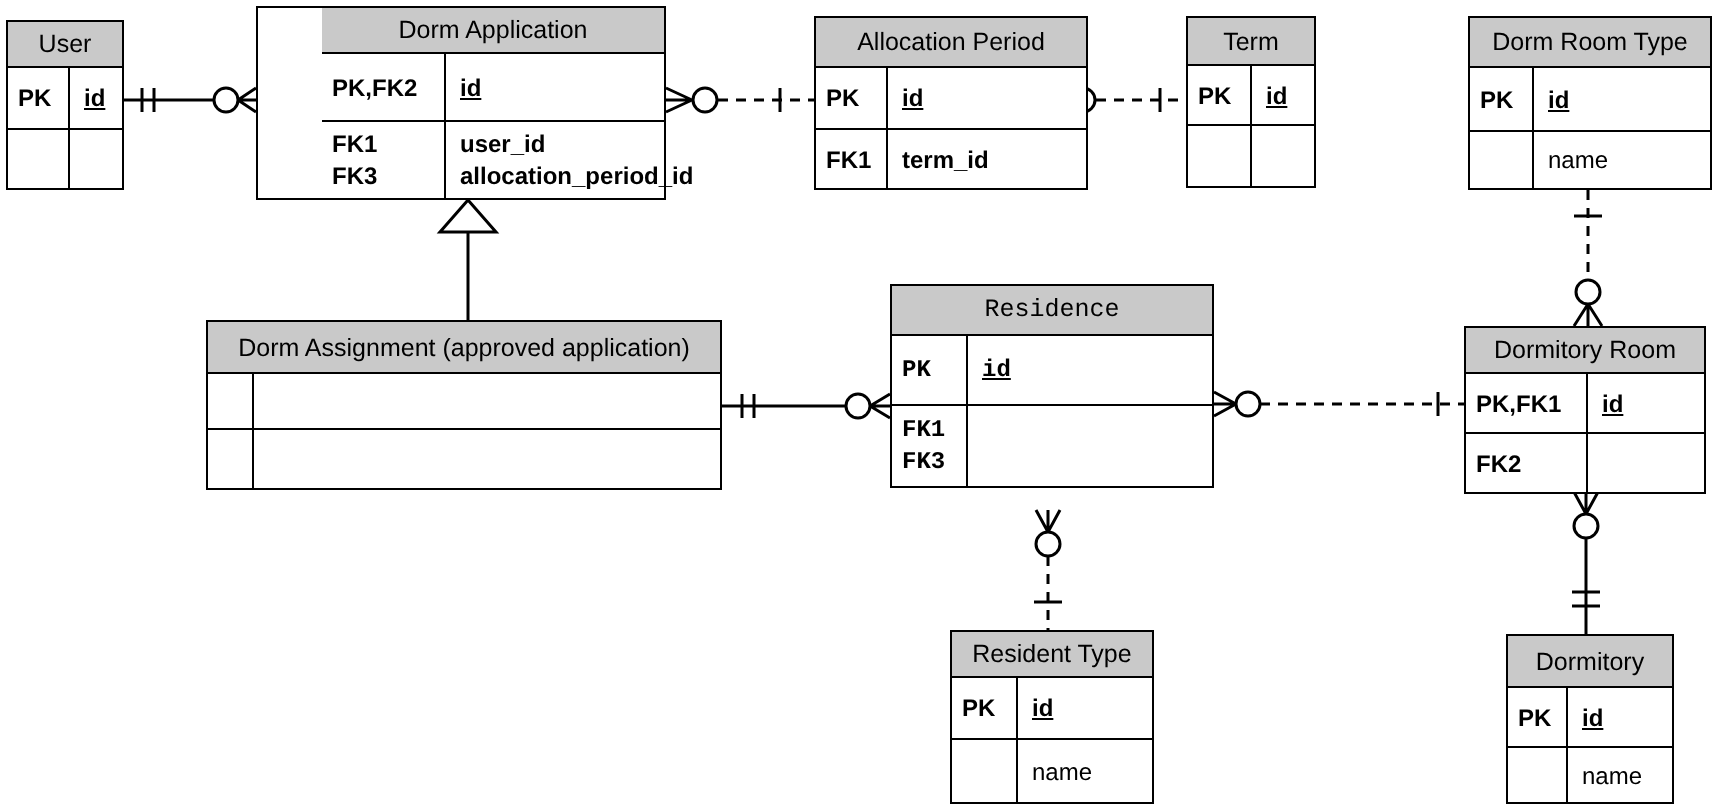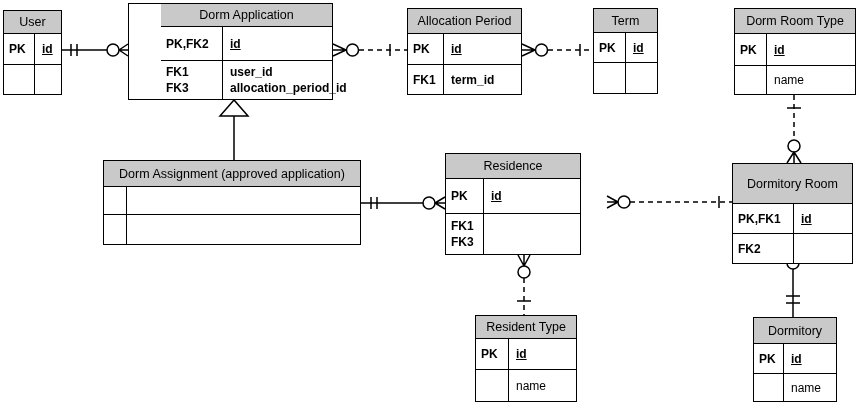--- a/index.html
+++ b/index.html
@@ -125,21 +125,21 @@
       <div class="cell fld b u">id</div>
     </div>
     <div class="row" style="height:39px;">
       <div class="cell key b" style="width:62px;">FK1
 FK3</div>
       <div class="cell fld b">user_id
 allocation_period_id</div>
     </div>
   </div>
 
-  <div class="entity" style="left:407px;top:8px;width:115px;">
+  <div class="entity" style="left:407px;top:8px;width:137px;">
     <div class="hdr" style="height:25px;">Allocation Period</div>
     <div class="row" style="height:30px;">
       <div class="cell key b" style="width:36px;">PK</div>
       <div class="cell fld b u">id</div>
     </div>
     <div class="row" style="height:30px;">
       <div class="cell key b" style="width:36px;">FK1</div>
       <div class="cell fld b">term_id</div>
     </div>
   </div>
@@ -173,34 +173,34 @@
     <div class="row" style="height:27px;">
       <div class="cell key" style="width:23px;"></div>
       <div class="cell fld"></div>
     </div>
     <div class="row" style="height:30px;">
       <div class="cell key" style="width:23px;"></div>
       <div class="cell fld"></div>
     </div>
   </div>
 
-  <div class="entity" style="left:445px;top:153px;width:136px;">
+  <div class="entity" style="left:445px;top:142px;width:162px;font-family:Liberation Mono, monospace;">
     <div class="hdr" style="height:25px;">Residence</div>
     <div class="row" style="height:34px;">
       <div class="cell key b" style="width:38px;">PK</div>
       <div class="cell fld b u">id</div>
     </div>
     <div class="row" style="height:41px;">
       <div class="cell key b" style="width:38px;">FK1
 FK3</div>
     </div>
   </div>
 
   <div class="entity" style="left:732px;top:163px;width:121px;">
-    <div class="hdr" style="height:40px;">Dormitory Room</div>
+    <div class="hdr" style="height:23px;">Dormitory Room</div>
     <div class="row" style="height:29px;">
       <div class="cell key b" style="width:61px;">PK,FK1</div>
       <div class="cell fld b u">id</div>
     </div>
     <div class="row" style="height:30px;">
       <div class="cell key b" style="width:61px;">FK2</div>
     </div>
   </div>
 
   <div class="entity" style="left:475px;top:315px;width:102px;">

